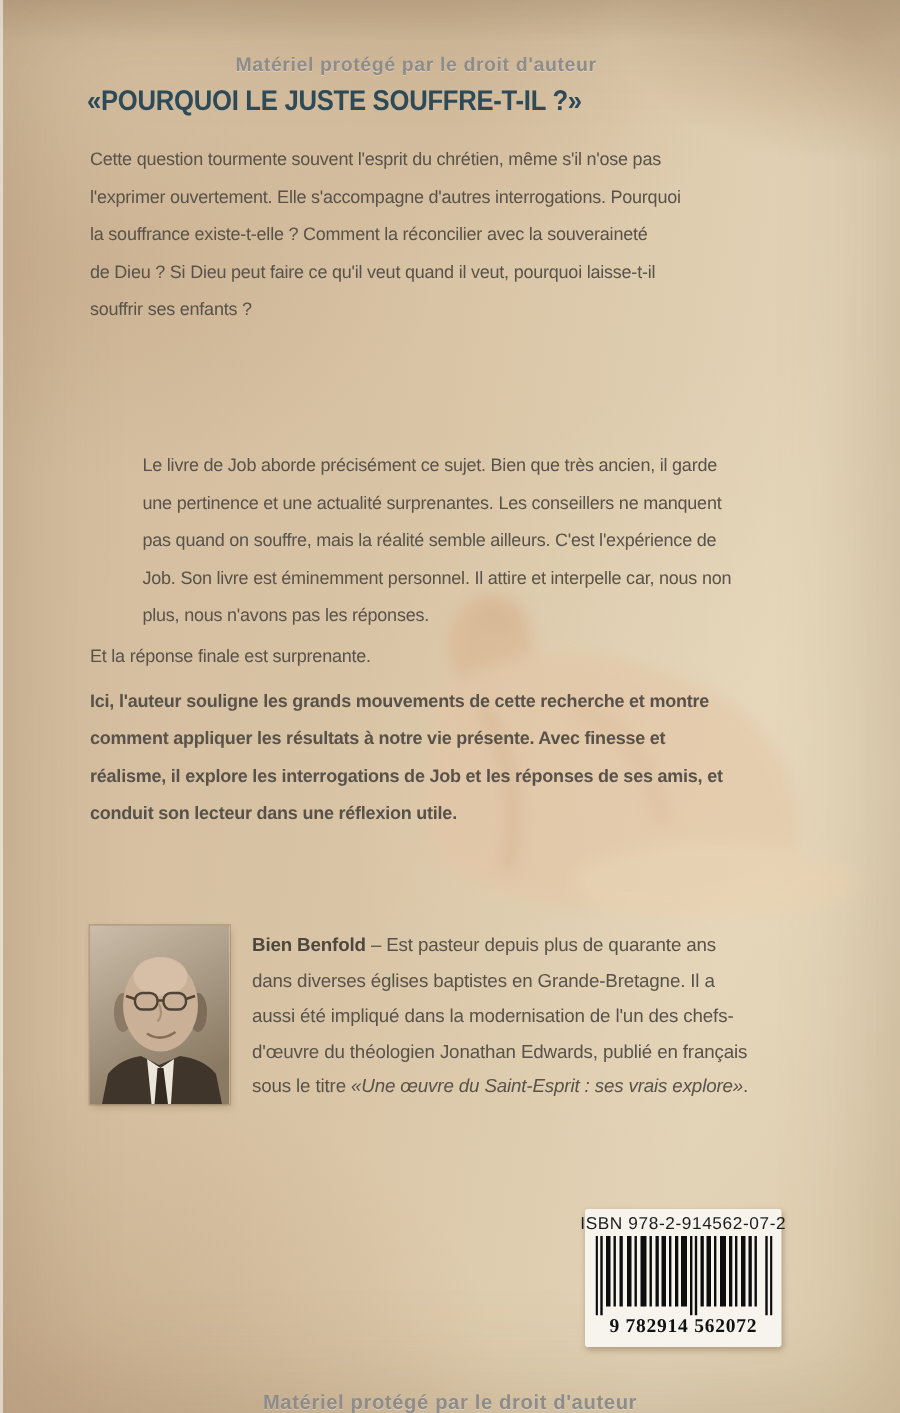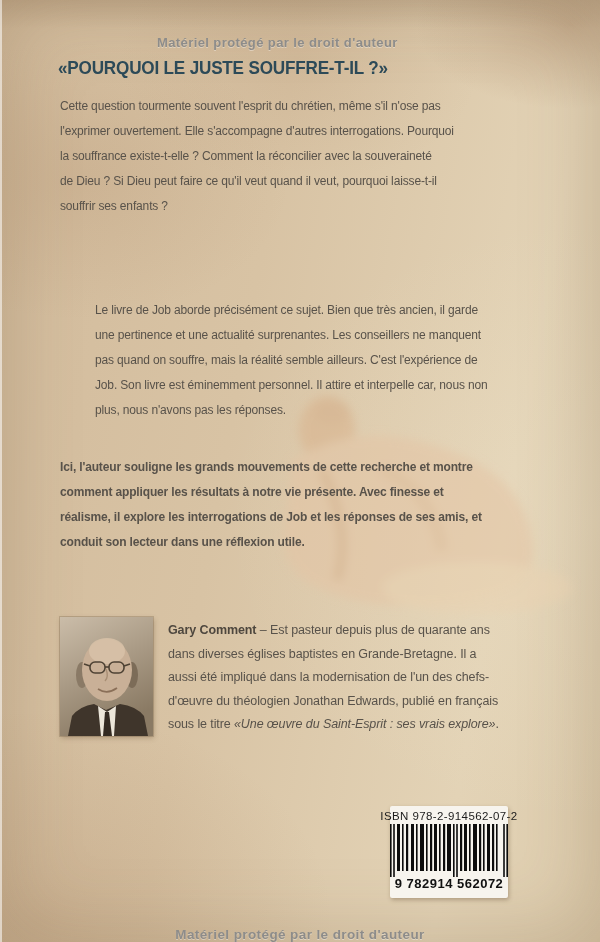--- a/index.html
+++ b/index.html
@@ -42,32 +42,32 @@
     position:absolute;left:60px;top:617px;width:93px;height:119px;z-index:4;
     box-shadow:0 0 0 1px rgba(100,80,55,.25), 1px 2px 5px rgba(90,65,40,.3);
   }
   .bio{
     position:absolute;left:168px;top:619px;width:335px;
     color:#58524a;font-size:12.5px;line-height:23.5px;letter-spacing:-.1px;z-index:4;
   }
   .bio .author-name{font-weight:bold;color:#4e473e;}
   .bio .work-title{font-style:italic;}
   .isbn-box{
-    position:absolute;left:390px;top:806px;width:118px;height:92px;
+    position:absolute;left:390px;top:806px;width:131px;height:92px;
     background:#f7f4ee;border-radius:2px;z-index:4;
     box-shadow:1px 2px 4px rgba(90,65,40,.35);
     display:flex;flex-direction:column;align-items:center;
   }
   .isbn-label{
     margin-top:4px;color:#1c1c1c;font-size:11.5px;letter-spacing:.4px;white-space:nowrap;
   }
   .isbn-bars{margin-top:2px;}
   .isbn-digits{
     margin-top:-1px;color:#111;
-    font-family:Liberation Sans, sans-serif;font-weight:bold;
+    font-family:Liberation Serif, serif;font-weight:bold;
     font-size:13px;letter-spacing:.5px;white-space:nowrap;
   }
   .publisher{position:absolute;left:62px;top:855px;height:42px;display:flex;align-items:flex-end;z-index:4;}
   .publisher-name{
     color:#1f7ba6;font-weight:bold;font-size:13.5px;letter-spacing:.2px;
     margin-left:2px;margin-bottom:1px;
     transform:scaleX(.97);transform-origin:left bottom;
   }
 </style>
 </head>
@@ -82,20 +82,21 @@
   <div class="para p1">Cette question tourmente souvent l'esprit du chrétien, même s'il n'ose pas
 l'exprimer ouvertement. Elle s'accompagne d'autres interrogations. Pourquoi
 la souffrance existe-t-elle ? Comment la réconcilier avec la souveraineté
 de Dieu ? Si Dieu peut faire ce qu'il veut quand il veut, pourquoi laisse-t-il
 souffrir ses enfants ?</div>
   <div class="para p3">Le livre de Job aborde précisément ce sujet. Bien que très ancien, il garde
 une pertinence et une actualité surprenantes. Les conseillers ne manquent
 pas quand on souffre, mais la réalité semble ailleurs. C'est l'expérience de
 Job. Son livre est éminemment personnel. Il attire et interpelle car, nous non
 plus, nous n'avons pas les réponses.</div>
+  <div class="para p4">Et la réponse finale est surprenante.</div>
   <div class="para p5">Ici, l'auteur souligne les grands mouvements de cette recherche et montre
 comment appliquer les résultats à notre vie présente. Avec finesse et
 réalisme, il explore les interrogations de Job et les réponses de ses amis, et
 conduit son lecteur dans une réflexion utile.</div>
 
   <svg class="job-figure" width="350" height="270" viewBox="0 0 350 270" aria-hidden="true">
     <defs>
         <filter id="blurf">
           <feGaussianBlur stdDeviation="5"></feGaussianBlur>
         </filter>
@@ -130,21 +131,21 @@
       <line x1="64" y1="49" x2="70" y2="47"></line>
     </g>
     <path d="M46 52 Q49 60 45 64" stroke="#a88e74" stroke-width="1.4" fill="none"></path>
     <path d="M38 72 Q47 78 57 71" stroke="#8a6f58" stroke-width="1.7" fill="none"></path>
     <path d="M8 119 L12 99 Q20 89 34 87 L46 93 L60 87 Q76 89 84 99 L88 119 Z" fill="#3f352b"></path>
     <path d="M38 89 L47 95 L56 89 L54 119 L41 119 Z" fill="#ece6da"></path>
     <path d="M45 95 L49 95 L52 119 L43 119 Z" fill="#332a22"></path>
   </svg>
 
   <div class="bio">
-    <span class="author-name">Gary Comment</span>
+    <span class="author-name">Bien Benfold</span>
     <span>– Est pasteur depuis plus de quarante ans dans diverses églises baptistes en Grande-Bretagne. Il a aussi été impliqué dans la modernisation de l'un des chefs-d'œuvre du théologien Jonathan Edwards, publié en français sous le titre </span><span class="work-title">«Une œuvre du Saint-Esprit : ses vrais explore»</span><span>.</span>
   </div>
 
   <div class="isbn-box">
     <div class="isbn-label">ISBN 978-2-914562-07-2</div>
     <svg class="isbn-bars" width="118" height="53" viewBox="0 0 118 53">
       <g fill="#0d0d0d">
         <rect x="0" y="0" width="1.6" height="53"></rect>
           <rect x="3.2" y="0" width="1.6" height="53"></rect>
         <rect x="7" y="0" width="3" height="47"></rect>

